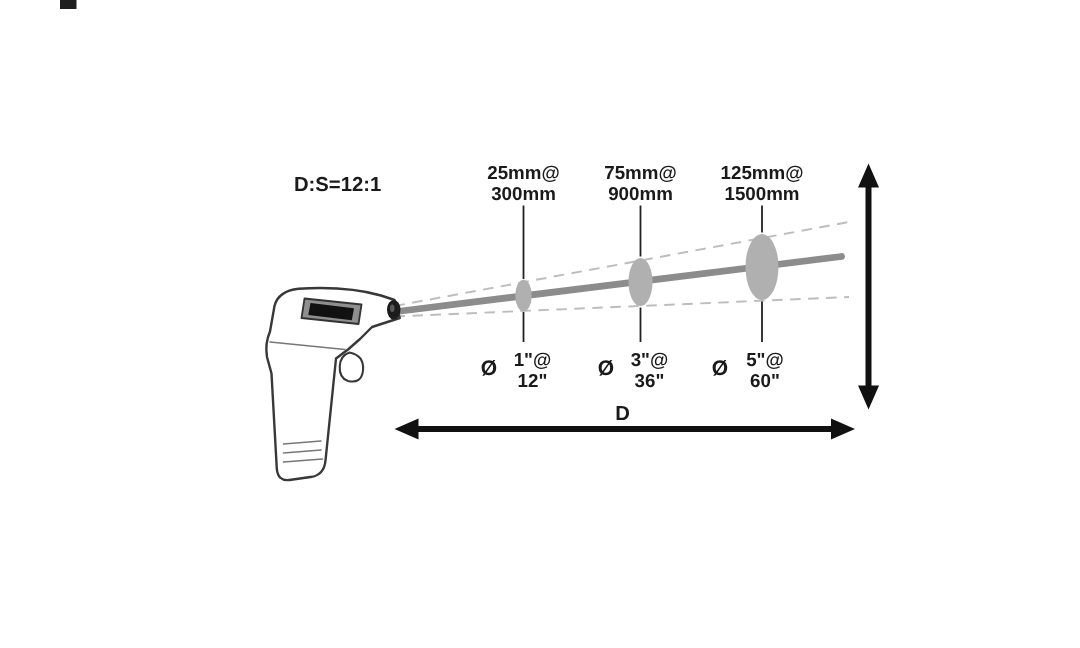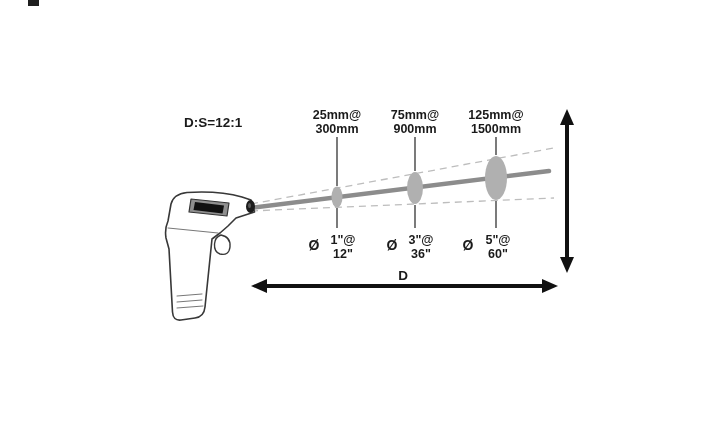--- a/index.html
+++ b/index.html
@@ -7,20 +7,21 @@
     padding: 0;
     background: #ffffff;
   }
   .stage {
     position: relative;
     width: 580px;
     height: 432px;
     background: #ffffff;
     overflow: hidden;
     font-family: "Liberation Sans", sans-serif;
+    padding-left: 12px;
   }
   svg {
     display: block;
   }
   text {
     font-family: "Liberation Sans", sans-serif;
     fill: #1a1a1a;
   }
   .lbl {
     font-size: 12.5px;

